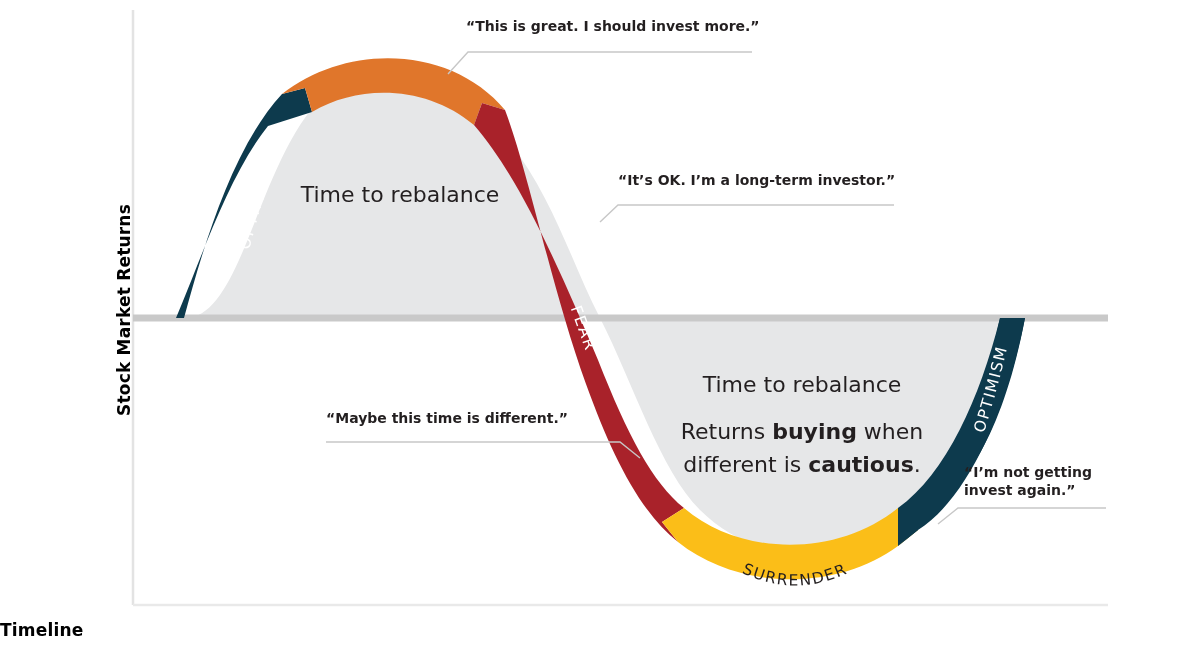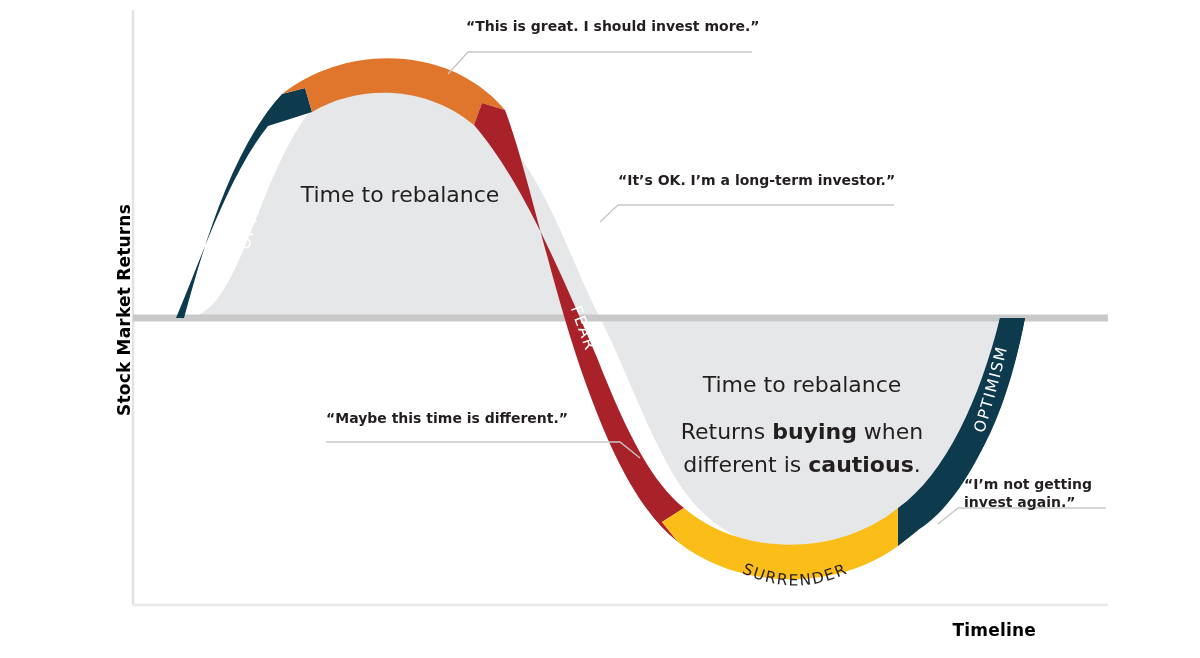--- a/index.html
+++ b/index.html
@@ -40,21 +40,21 @@
     top: 300px;
     width: 260px;
     text-align: center;
     transform: rotate(-90deg);
     transform-origin: center center;
   }
   #xlabel {
     left: 0;
     top: 620px;
     width: 1036px;
-    text-align: right;
+    text-align: left;
   }
   .note {
     position: absolute;
     color: #231f20;
     font-size: 14px;
     line-height: 1.28;
     white-space: nowrap;
     font-weight: bold;
   }
   .note.multiline { white-space: normal; }
@@ -200,21 +200,21 @@
 
   <div class="axis-title" id="ylabel">Stock Market Returns</div>
   <div class="axis-title" id="xlabel">Timeline</div>
 
   <div class="note" style="left:466px; top:18px;">“This is great. I should invest more.”</div>
 
   <div class="note" style="left:618px; top:172px;">“It’s OK. I’m a long-term investor.”</div>
 
   <div class="note" style="left:326px; top:410px;">“Maybe this time is different.”</div>
 
-  <div class="note multiline" style="left:964px; top:476px; width:150px;">
+  <div class="note multiline" style="left:964px; top:464px; width:150px;">
     <span>“I’m not getting</span><br>
     <span>invest again.”</span>
   </div>
 
   <div class="center-text" style="left:264px; top:178px; width:272px;">
     <span class="lead">Time to rebalance</span>
   </div>
 
   <div class="center-text" style="left:666px; top:368px; width:272px;">
     <span class="lead">Time to rebalance</span>

